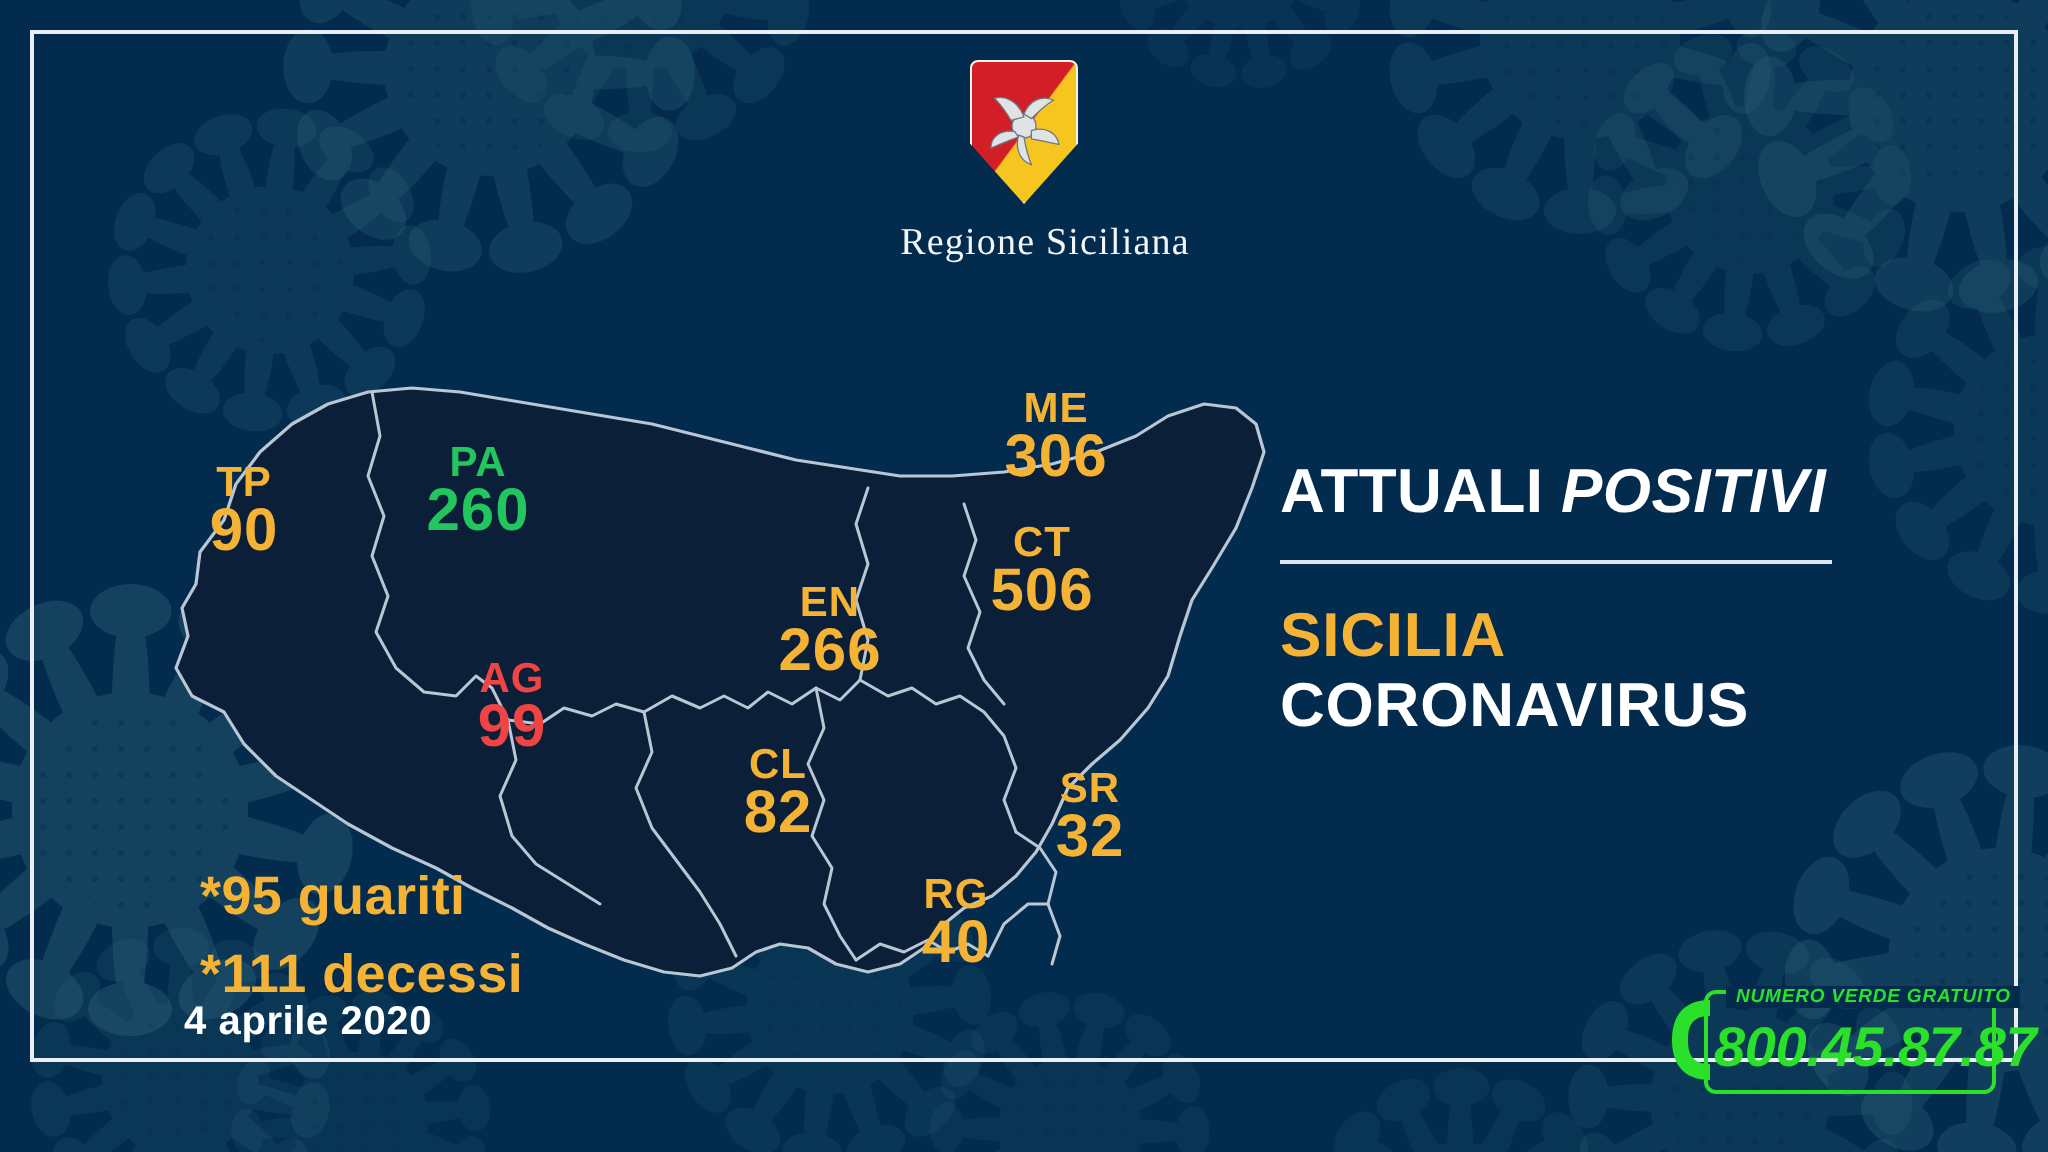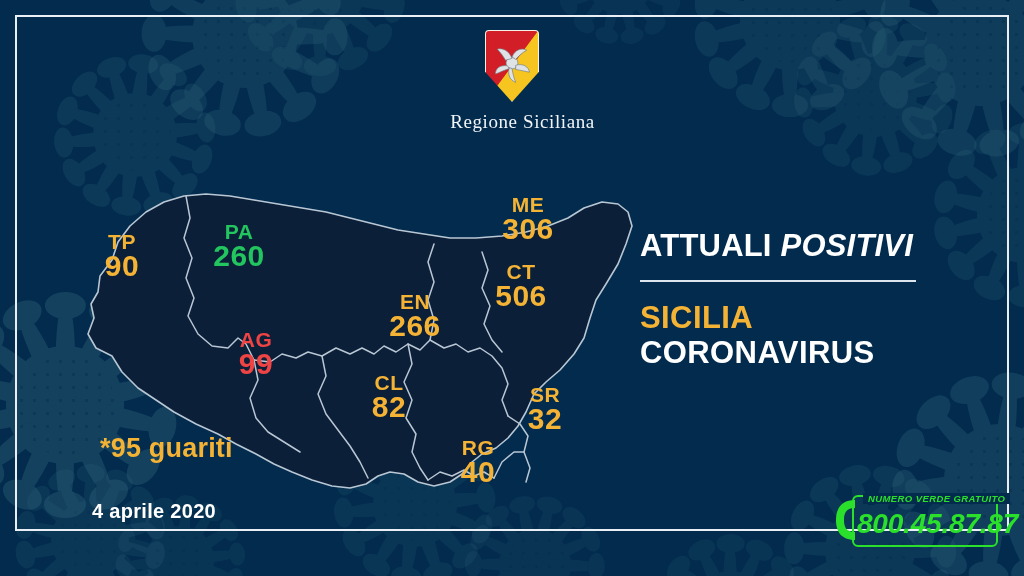--- a/index.html
+++ b/index.html
@@ -615,20 +615,21 @@
         <span class="num">32</span>
       </div>
       <div class="plabel" style="left: 438px; top: 438px; width: 80px; color: rgb(244, 179, 53);">
         <span class="abbr">RG</span>
         <span class="num">40</span>
       </div>
     </div>
 
   <div id="stats">
     <div>*95 guariti</div>
+    <div>*111 decessi</div>
   </div>
 
   <div id="date">4 aprile 2020</div>
 
   <div id="panel">
     <div id="headline">
       <div>
         <span class="light">ATTUALI</span>
         <span class="bold">POSITIVI</span>
       </div>

